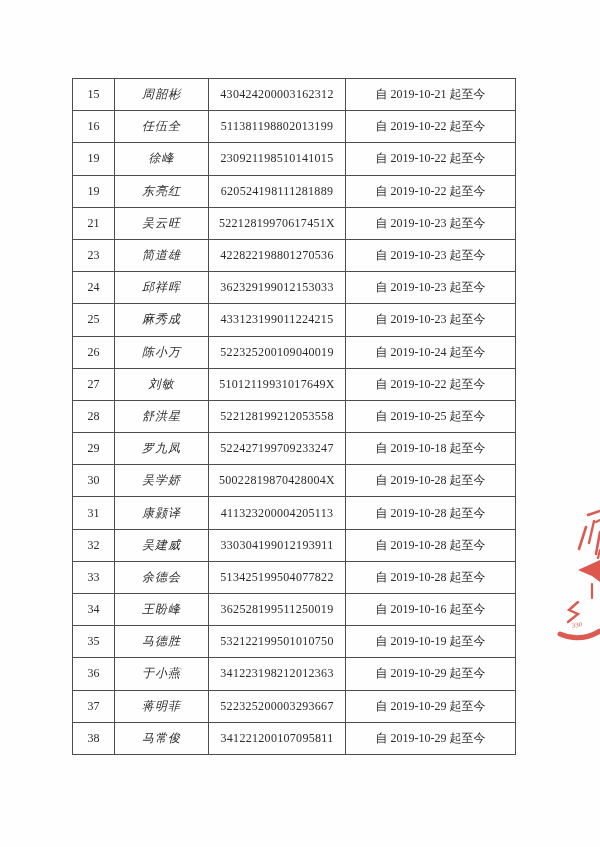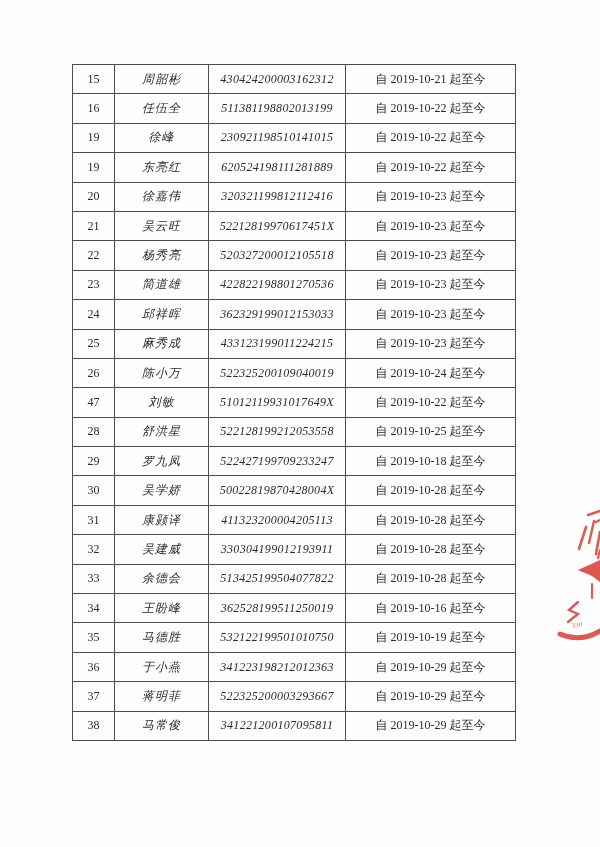--- a/index.html
+++ b/index.html
@@ -9,39 +9,39 @@
     font-family: "Liberation Serif", "DejaVu Serif", serif;
   }
   .page {
     position: relative;
     width: 600px; height: 847px;
     background: #fefefe;
     overflow: hidden;
   }
   table.roster {
     position: absolute;
-    left: 72px; top: 64px;
+    left: 72px; top: 78px;
     width: 439px; height: 677px;
     border-collapse: collapse;
     table-layout: fixed;
   }
   table.roster td {
     border: 1px solid #4d4d4d;
     text-align: center;
     vertical-align: middle;
     font-size: 12px;
     color: #2b2b2b;
     padding: 0;
     height: 27px;
     overflow: hidden;
     white-space: nowrap;
   }
   td.col-no   { width: 41px; }
   td.col-name { width: 93px; letter-spacing: 1px; font-style: italic; }
-  td.col-id   { width: 136px; letter-spacing: 0.3px; font-style: italic; }
+  td.col-id   { width: 136px; letter-spacing: 0.3px; }
   td.col-period { width: 169px; font-family: Liberation Serif, serif; }
   .seal {
     position: absolute;
     left: 552px; top: 498px;
     width: 48px; height: 160px;
   }
 </style>
 </head>
 <body>
 
@@ -67,35 +67,23 @@
       <td class="col-id">230921198510141015</td>
       <td class="col-period">自 2019-10-22 起至今</td>
     </tr>
         <tr>
       <td class="col-no">19</td>
       <td class="col-name">东亮红</td>
       <td class="col-id">620524198111281889</td>
       <td class="col-period">自 2019-10-22 起至今</td>
     </tr>
         <tr>
-      <td class="col-no">20</td>
-      <td class="col-name">徐嘉伟</td>
-      <td class="col-id">320321199812112416</td>
-      <td class="col-period">自 2019-10-23 起至今</td>
-    </tr>
-        <tr>
       <td class="col-no">21</td>
       <td class="col-name">吴云旺</td>
       <td class="col-id">52212819970617451X</td>
-      <td class="col-period">自 2019-10-23 起至今</td>
-    </tr>
-        <tr>
-      <td class="col-no">22</td>
-      <td class="col-name">杨秀亮</td>
-      <td class="col-id">520327200012105518</td>
       <td class="col-period">自 2019-10-23 起至今</td>
     </tr>
         <tr>
       <td class="col-no">23</td>
       <td class="col-name">简道雄</td>
       <td class="col-id">422822198801270536</td>
       <td class="col-period">自 2019-10-23 起至今</td>
     </tr>
         <tr>
       <td class="col-no">24</td>
@@ -109,21 +97,21 @@
       <td class="col-id">433123199011224215</td>
       <td class="col-period">自 2019-10-23 起至今</td>
     </tr>
         <tr>
       <td class="col-no">26</td>
       <td class="col-name">陈小万</td>
       <td class="col-id">522325200109040019</td>
       <td class="col-period">自 2019-10-24 起至今</td>
     </tr>
         <tr>
-      <td class="col-no">47</td>
+      <td class="col-no">27</td>
       <td class="col-name">刘敏</td>
       <td class="col-id">51012119931017649X</td>
       <td class="col-period">自 2019-10-22 起至今</td>
     </tr>
         <tr>
       <td class="col-no">28</td>
       <td class="col-name">舒洪星</td>
       <td class="col-id">522128199212053558</td>
       <td class="col-period">自 2019-10-25 起至今</td>
     </tr>

